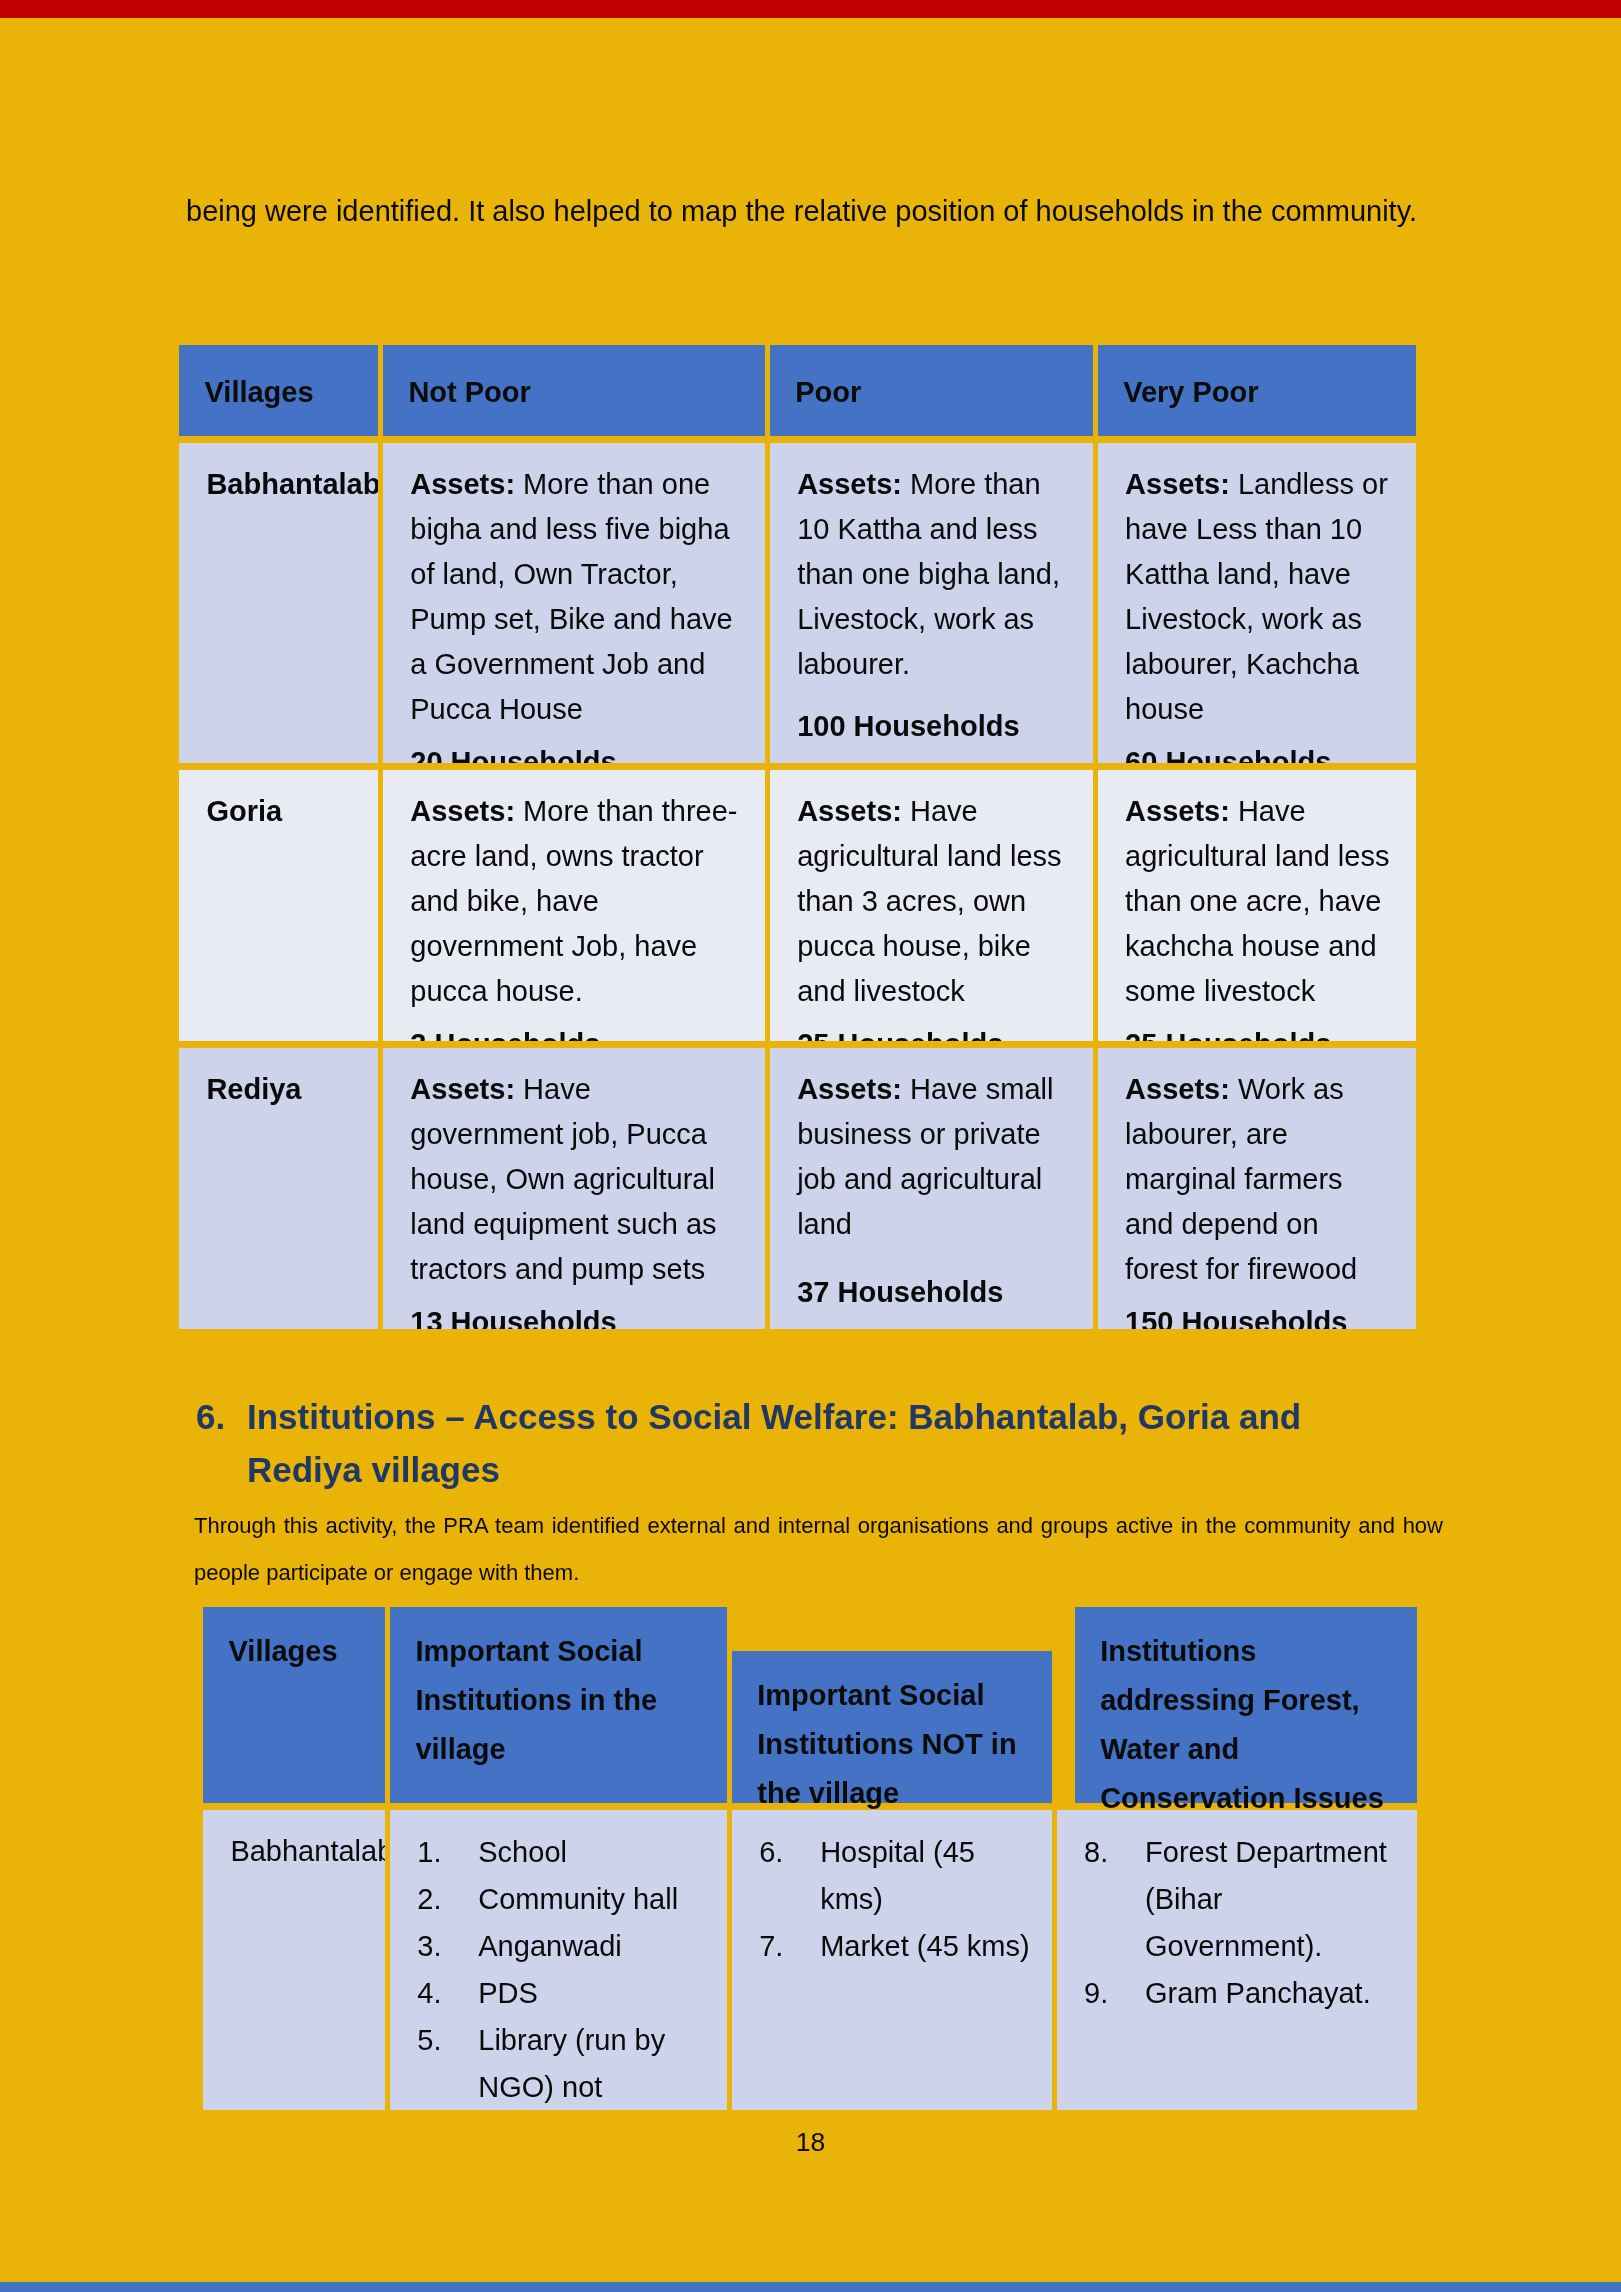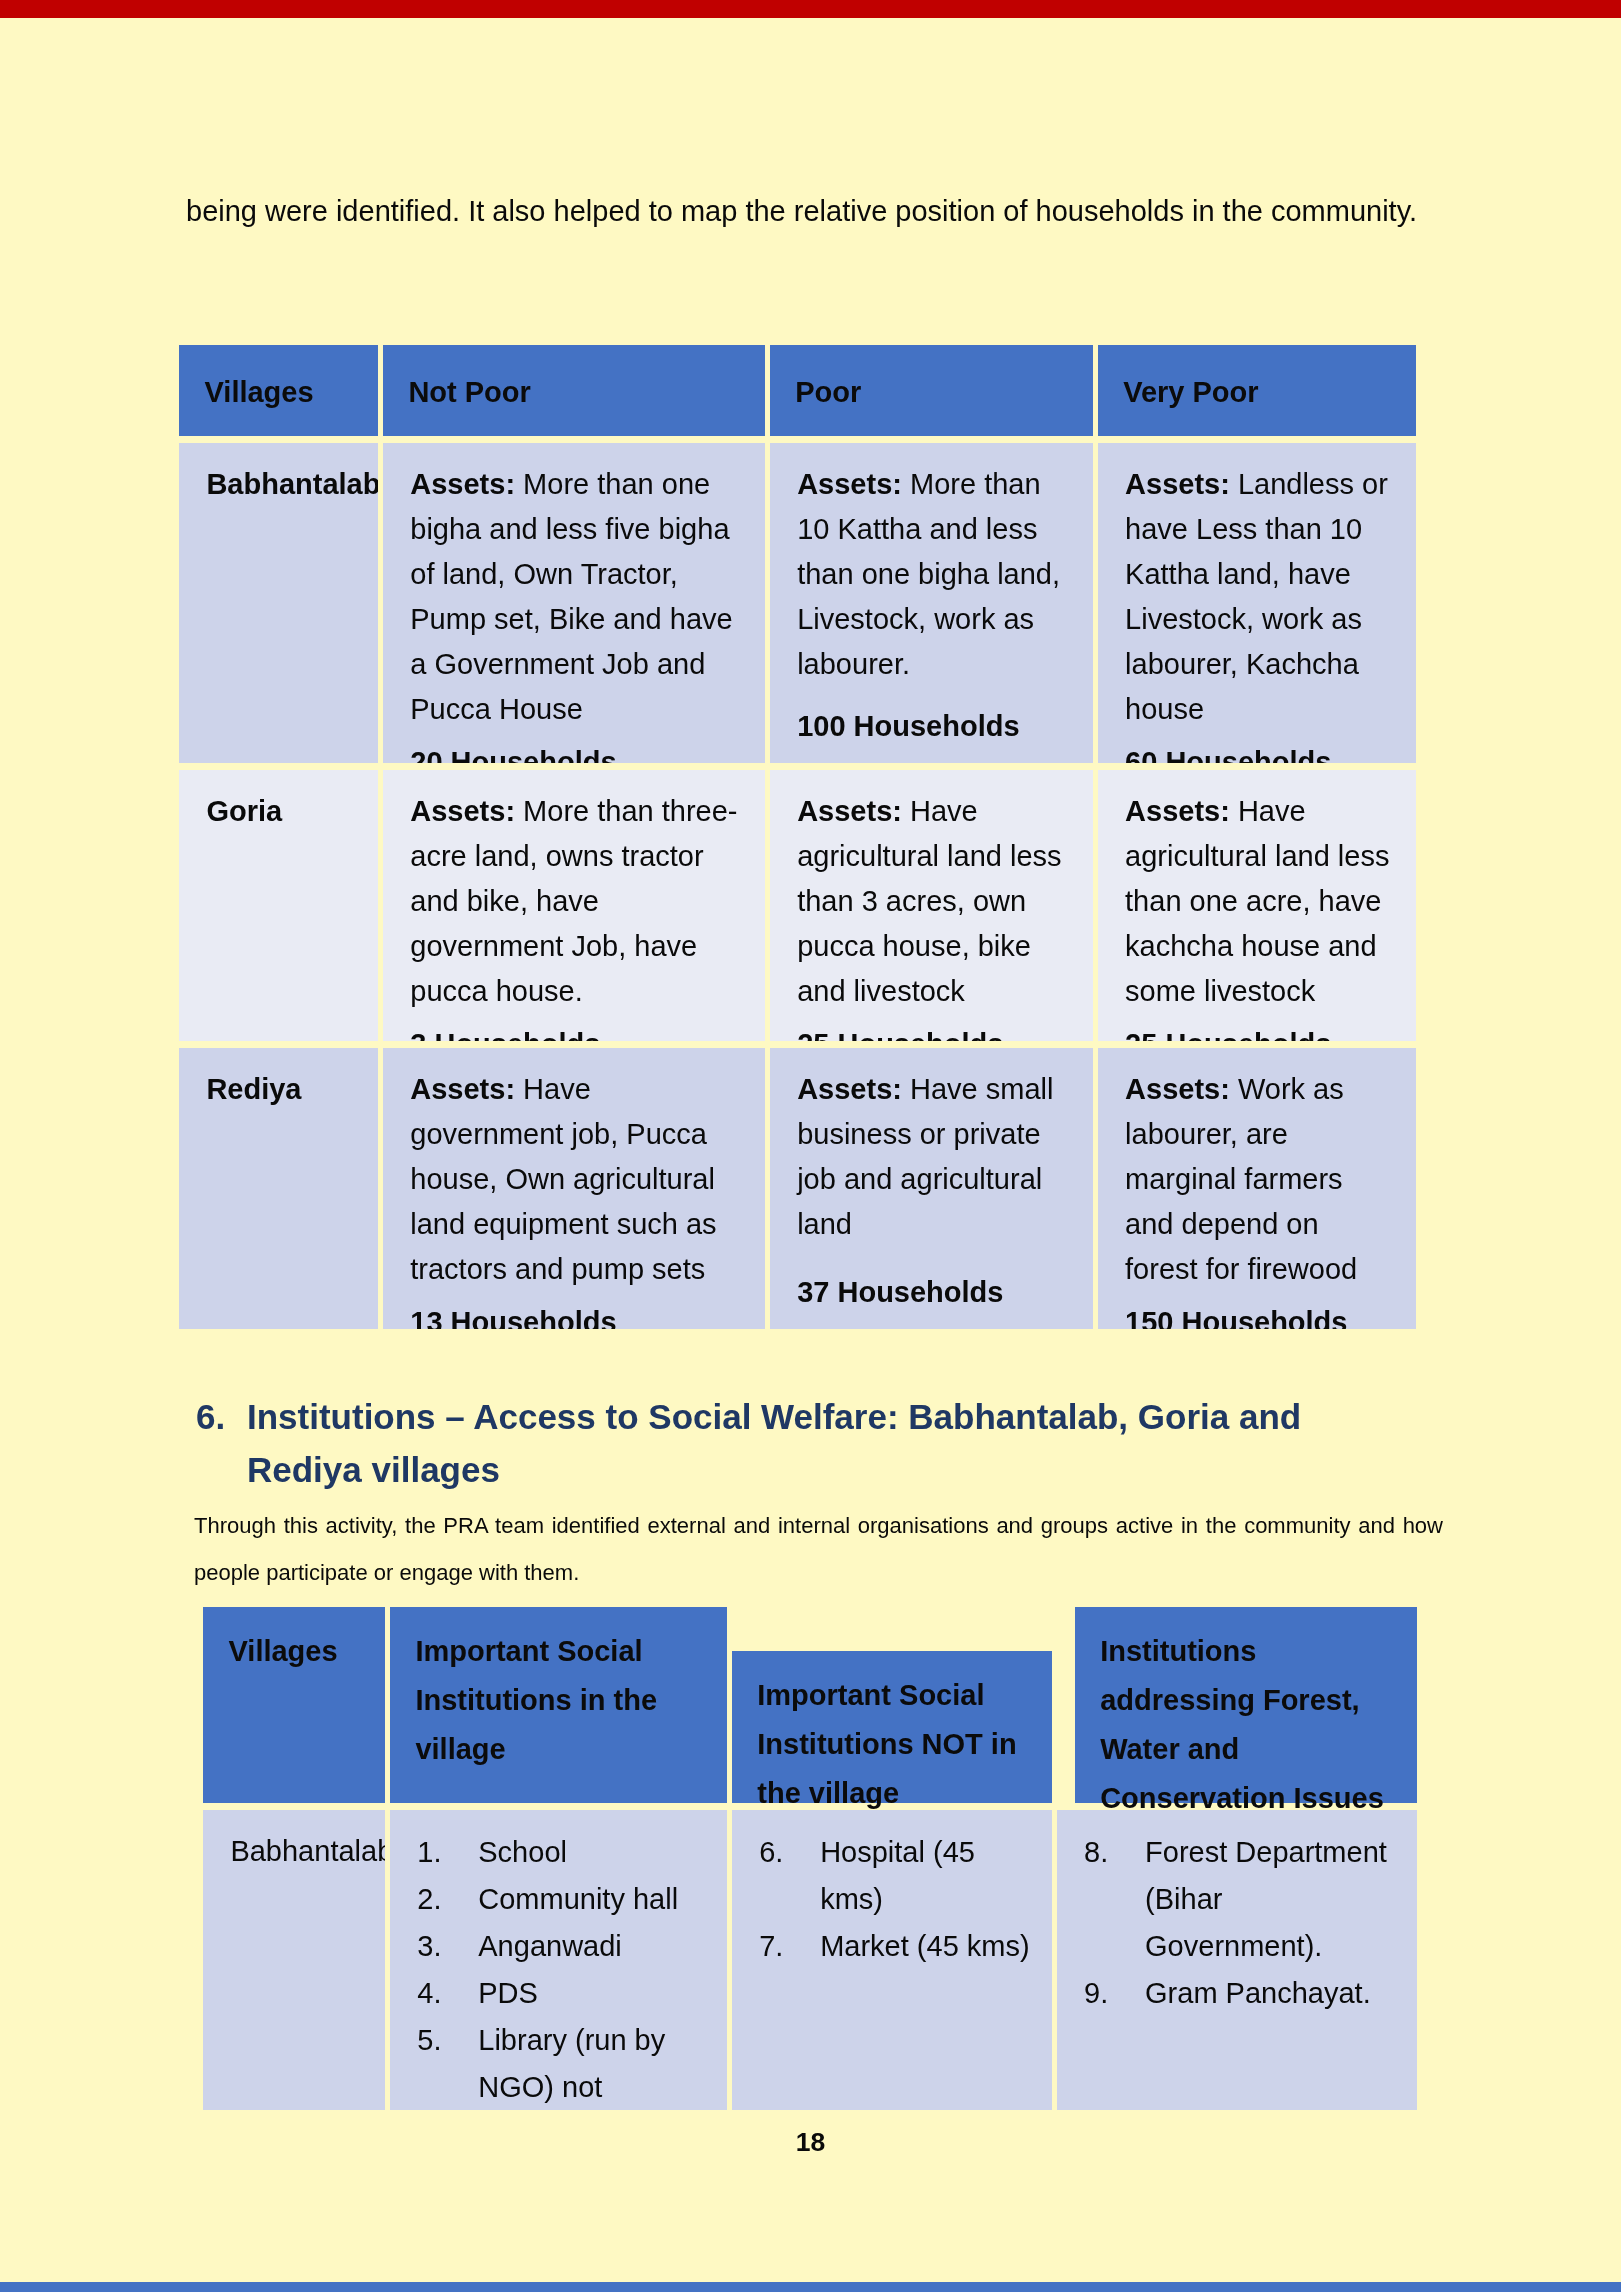--- a/index.html
+++ b/index.html
@@ -1,17 +1,17 @@
 <!DOCTYPE html>
 <html><head>
 <meta charset="utf-8">
 <style>
   html,body{margin:0;padding:0;background:#ffffff;}
   .page{
-    position:relative;width:1621px;height:2293px;background:#fef9c3;overflow:hidden;
+    position:relative;width:1621px;height:2293px;background:#eab308;overflow:hidden;
     font-family:"Liberation Sans", sans-serif;color:#0a0a0a;
   }
   .bar-top{position:absolute;left:0;top:0;width:100%;height:17.6px;background:#C00000;}
   .bar-bottom{position:absolute;left:0;bottom:0;width:100%;height:10.8px;background:#4472C4;}
 
   .intro{
     position:absolute;left:186px;top:188px;width:1257px;margin:0;
     font-size:29px;line-height:47px;text-align:justify;
   }
 
@@ -46,21 +46,21 @@
   .heading .hnum{width:51px;flex:0 0 51px;}
   .heading .htext{flex:1;max-width:1176px;}
 
   .para{
     position:absolute;left:194px;top:1502px;width:1249px;margin:0;
     font-size:22px;line-height:47px;text-align:justify;
   }
 
   .pagenum{
     position:absolute;left:0;top:2127px;width:100%;text-align:center;
-    font-size:26.5px;font-weight:bold;
+    font-size:26.5px;font-weight:normal;
   }
 </style>
 </head>
 <body>
 
 <div class="page">
 
   <div class="bar-top"></div>
 
   <p class="intro">being were identified. It also helped to map the relative position of households in the community.</p>

